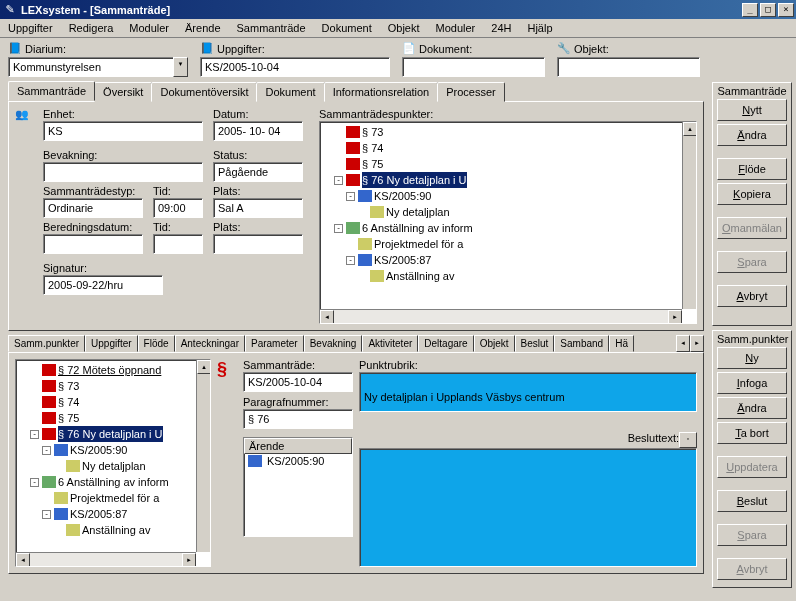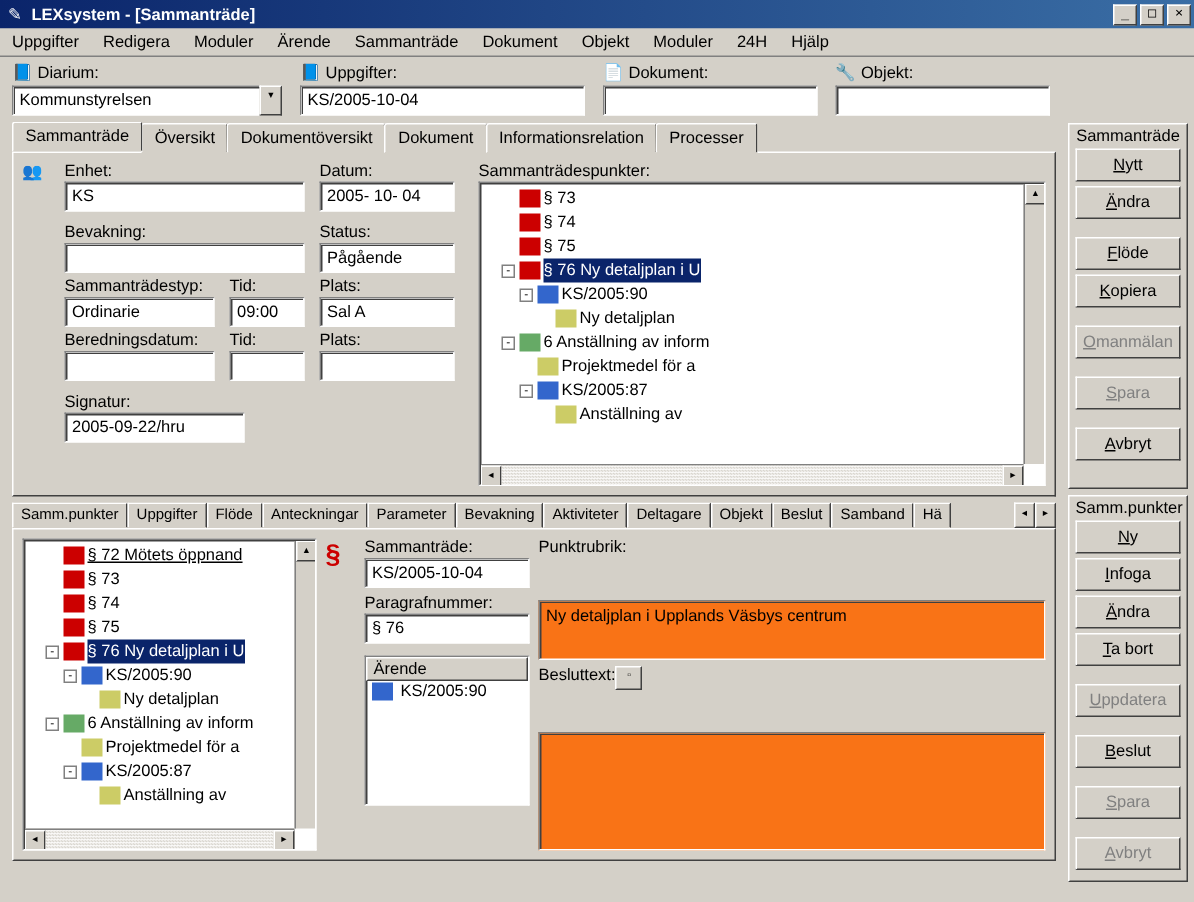--- a/index.html
+++ b/index.html
@@ -49,21 +49,21 @@
 .vscroll { position: absolute; top: 0; right: 0; bottom: 14px; width: 14px; background: #d4d0c8; border-left: 1px solid #808080; }
 .sbtn { width: 14px; height: 14px; background: #d4d0c8; border: 1px solid; border-color: #fff #404040 #404040 #fff; font-size: 7px; text-align: center; line-height: 12px; }
 .strack { flex: 1; background: repeating-conic-gradient(#d4d0c8 0 25%, #fff 0 50%) 0/2px 2px; }
 
 .sidecol-left { width: 28px; }
 .tabs2 { display: flex; margin: 0 8px; }
 .tab2 { border: 1px solid; border-color: #fff #404040 transparent #fff; padding: 2px 5px; font-size: 10px; cursor: default; }
 .tab2.active { border-bottom-color: #d4d0c8; }
 .navbtn { width: 14px; height: 17px; border: 1px solid; border-color: #fff #404040 #404040 #fff; font-size: 7px; text-align: center; line-height: 14px; }
 
-.textarea { background: #f97316; border: 1px solid; border-color: #808080 #fff #fff #808080; box-shadow: inset 1px 1px 0 #404040; padding: 4px 4px; margin-top: 28px; }
+.textarea { background: #0ea5e9; border: 1px solid; border-color: #808080 #fff #fff #808080; box-shadow: inset 1px 1px 0 #404040; padding: 18px 4px; }
 
 .listbox { background: #fff; border: 1px solid; border-color: #808080 #fff #fff #808080; box-shadow: inset 1px 1px 0 #404040; }
 .listhdr { background: #d4d0c8; border: 1px solid; border-color: #fff #404040 #404040 #fff; padding: 1px 4px; }
 .listitem { padding: 1px 4px; display: flex; align-items: center; gap: 3px; }
 </style>
 </head>
 <body>
 
 <div class="titlebar">
   <span class="icon">✎</span>
@@ -342,21 +342,21 @@
       <div class="listhdr">Ärende</div>
       <div class="listitem">
           <span class="tico ico-doc"></span>
           <span>KS/2005:90</span>
         </div>
     </div>
   </div>
   <div style="flex:1; display:flex; flex-direction:column">
     <span class="flabel">Punktrubrik:</span>
     <div class="textarea" style="height:40px"><span>Ny detaljplan i Upplands Väsbys centrum</span></div>
-    <div style="display:flex; justify-content:flex-start; margin-top:4px">
+    <div style="display:flex; justify-content:flex-end; margin-top:20px">
       <span class="flabel">Besluttext:</span>
       <div class="sbtn" style="width:18px;height:16px">▫</div>
     </div>
     <div class="textarea" style="flex:1"></div>
   </div>
 </div>
 
 <div class="sidepanel">
   <div class="groupbox" id="side1" style="height:244px"><div class="glabel">Sammanträde</div><button class="btn"><u>N</u>ytt</button><button class="btn" style="margin-bottom: 12px;"><u>Ä</u>ndra</button><button class="btn"><u>F</u>löde</button><button class="btn" style="margin-bottom: 12px;"><u>K</u>opiera</button><button class="btn disabled" style="margin-bottom: 12px;"><u>O</u>manmälan</button><button class="btn disabled" style="margin-bottom: 12px;"><u>S</u>para</button><button class="btn"><u>A</u>vbryt</button></div>
   <div class="groupbox" id="side2"><div class="glabel">Samm.punkter</div><button class="btn"><u>N</u>y</button><button class="btn"><u>I</u>nfoga</button><button class="btn"><u>Ä</u>ndra</button><button class="btn" style="margin-bottom: 12px;"><u>T</u>a bort</button><button class="btn disabled" style="margin-bottom: 12px;"><u>U</u>ppdatera</button><button class="btn" style="margin-bottom: 12px;"><u>B</u>eslut</button><button class="btn disabled" style="margin-bottom: 12px;"><u>S</u>para</button><button class="btn disabled"><u>A</u>vbryt</button></div>

